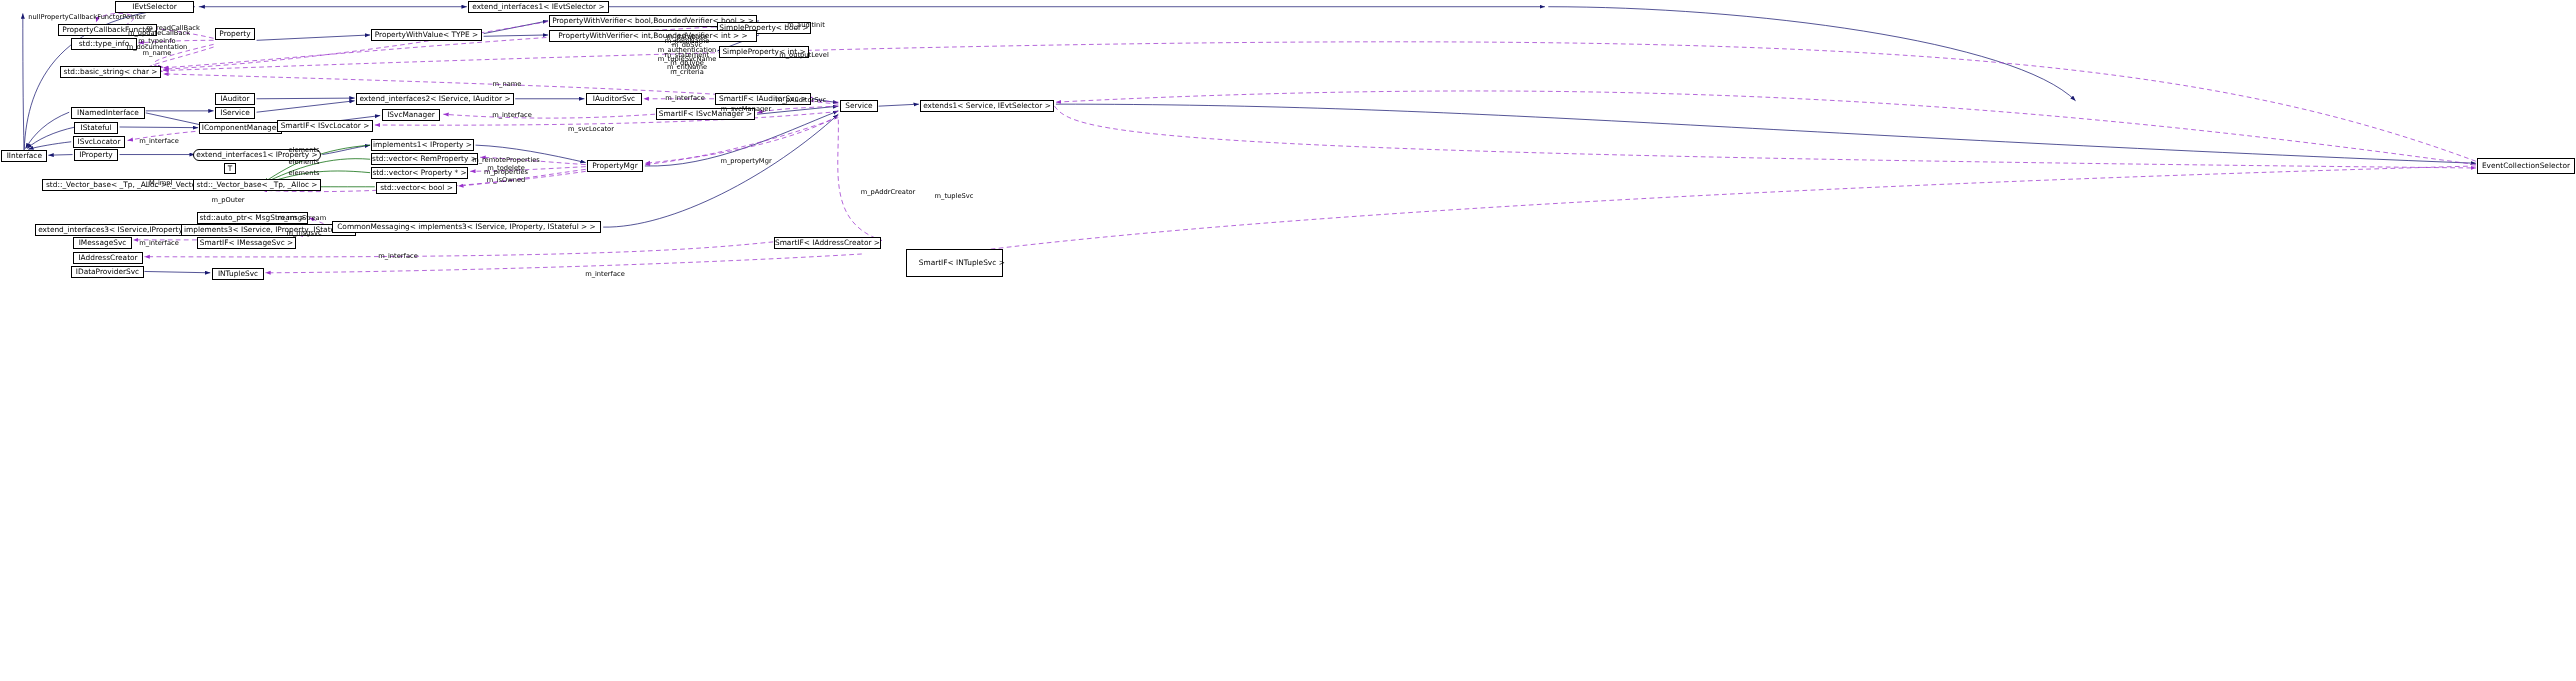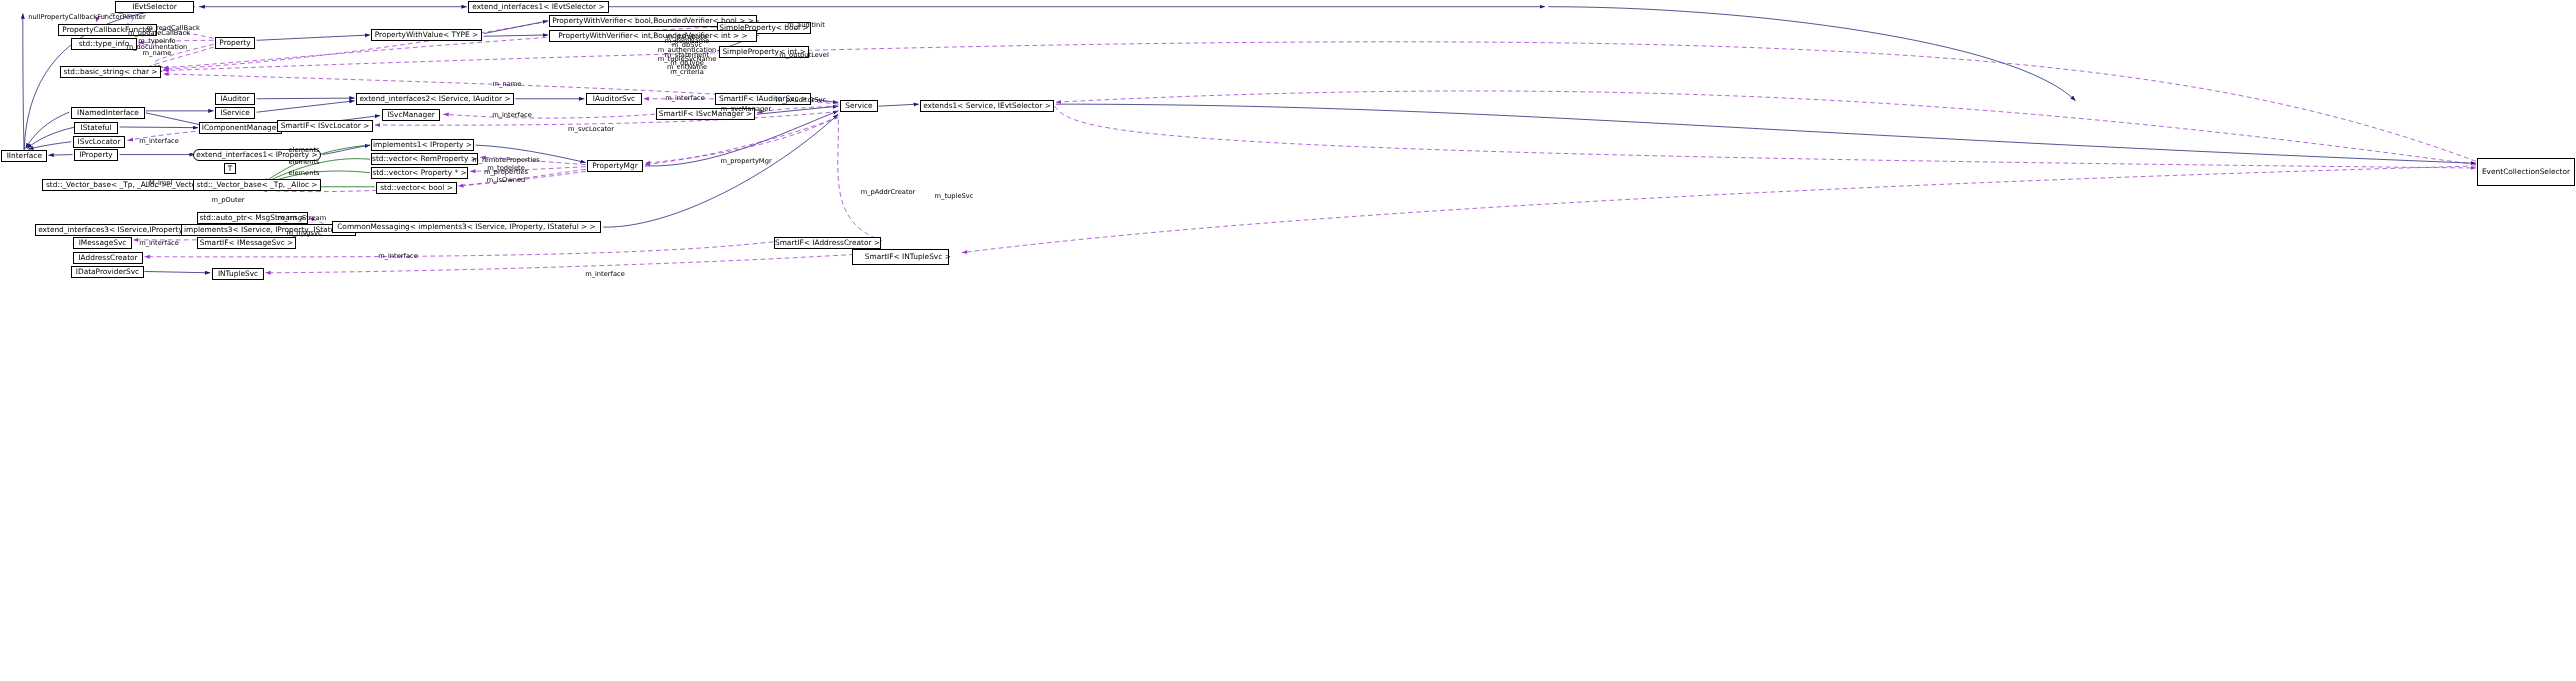--- a/index.html
+++ b/index.html
@@ -134,21 +134,21 @@
   </svg>
 
   <div id="nodes-layer">
       <div class="node" style="left: 115px; top: 0.7px; width: 79px; height: 12px;">IEvtSelector</div>
       <div class="node" style="left: 468px; top: 0.7px; width: 141px; height: 12px;">extend_interfaces1&lt; IEvtSelector &gt;</div>
       <div class="node" style="left: 549px; top: 14.8px; width: 208px; height: 12px;">PropertyWithVerifier&lt; bool,BoundedVerifier&lt; bool &gt; &gt;</div>
       <div class="node" style="left: 717px; top: 21.5px; width: 94px; height: 12px;">SimpleProperty&lt; bool &gt;</div>
       <div class="node" style="left: 58px; top: 24px; width: 99px; height: 12px;">PropertyCallbackFunctor</div>
       <div class="node" style="left: 371px; top: 29px; width: 111px; height: 12px;">PropertyWithValue&lt; TYPE &gt;</div>
       <div class="node" style="left: 549px; top: 29.6px; width: 208px; height: 12px;">PropertyWithVerifier&lt; int,BoundedVerifier&lt; int &gt; &gt;</div>
-      <div class="node" style="left: 215px; top: 37px; width: 40px; height: 12px;">Property</div>
+      <div class="node" style="left: 215px; top: 28px; width: 40px; height: 12px;">Property</div>
       <div class="node" style="left: 71px; top: 38px; width: 66px; height: 12px;">std::type_info</div>
       <div class="node" style="left: 719px; top: 46px; width: 90px; height: 12px;">SimpleProperty&lt; int &gt;</div>
       <div class="node" style="left: 60px; top: 66px; width: 101px; height: 12px;">std::basic_string&lt; char &gt;</div>
       <div class="node" style="left: 215px; top: 93px; width: 40px; height: 12px;">IAuditor</div>
       <div class="node" style="left: 356px; top: 93px; width: 158px; height: 12px;">extend_interfaces2&lt; IService, IAuditor &gt;</div>
       <div class="node" style="left: 586px; top: 93px; width: 56px; height: 12px;">IAuditorSvc</div>
       <div class="node" style="left: 715px; top: 93px; width: 96px; height: 12px;">SmartIF&lt; IAuditorSvc &gt;</div>
       <div class="node" style="left: 840px; top: 100px; width: 38px; height: 12px;">Service</div>
       <div class="node" style="left: 920px; top: 100px; width: 134px; height: 12px;">extends1&lt; Service, IEvtSelector &gt;</div>
       <div class="node" style="left: 71px; top: 107px; width: 74px; height: 12px;">INamedInterface</div>
@@ -156,36 +156,36 @@
       <div class="node" style="left: 382px; top: 109px; width: 58px; height: 12px;">ISvcManager</div>
       <div class="node" style="left: 656px; top: 108px; width: 99px; height: 12px;">SmartIF&lt; ISvcManager &gt;</div>
       <div class="node" style="left: 74px; top: 122px; width: 44px; height: 12px;">IStateful</div>
       <div class="node" style="left: 199px; top: 122px; width: 83px; height: 12px;">IComponentManager</div>
       <div class="node" style="left: 277px; top: 120px; width: 96px; height: 12px;">SmartIF&lt; ISvcLocator &gt;</div>
       <div class="node" style="left: 73px; top: 136px; width: 52px; height: 12px;">ISvcLocator</div>
       <div class="node" style="left: 371px; top: 139px; width: 103px; height: 12px;">implements1&lt; IProperty &gt;</div>
       <div class="node" style="left: 1.3px; top: 150px; width: 46px; height: 12px;">IInterface</div>
       <div class="node" style="left: 74px; top: 149px; width: 44px; height: 12px;">IProperty</div>
       <div class="node" style="left: 193px; top: 149px; width: 128px; height: 12px; border-radius: 6px;">extend_interfaces1&lt; IProperty &gt;</div>
-      <div class="node" style="left: 2477px; top: 158px; width: 98px; height: 28px;">EventCollectionSelector</div>
+      <div class="node" style="left: 2477px; top: 158px; width: 98px; height: 16px;">EventCollectionSelector</div>
       <div class="node" style="left: 371px; top: 153px; width: 107px; height: 12px;">std::vector&lt; RemProperty &gt;</div>
       <div class="node" style="left: 587px; top: 160px; width: 56px; height: 12px;">PropertyMgr</div>
       <div class="node" style="left: 224px; top: 163px; width: 12px; height: 10.7px;">T</div>
       <div class="node" style="left: 371px; top: 167px; width: 97px; height: 12px;">std::vector&lt; Property * &gt;</div>
       <div class="node" style="left: 42px; top: 179px; width: 181px; height: 12px;">std::_Vector_base&lt; _Tp, _Alloc &gt;::_Vector_impl</div>
       <div class="node" style="left: 193px; top: 179px; width: 128px; height: 12px;">std::_Vector_base&lt; _Tp, _Alloc &gt;</div>
       <div class="node" style="left: 376px; top: 182px; width: 81px; height: 12px;">std::vector&lt; bool &gt;</div>
       <div class="node" style="left: 197px; top: 212px; width: 111px; height: 12px;">std::auto_ptr&lt; MsgStream &gt;</div>
       <div class="node" style="left: 35px; top: 224px; width: 193px; height: 12px;">extend_interfaces3&lt; IService,IProperty,IStateful &gt;</div>
       <div class="node" style="left: 181px; top: 224px; width: 175px; height: 12px;">implements3&lt; IService, IProperty, IStateful &gt;</div>
       <div class="node" style="left: 332px; top: 221px; width: 269px; height: 12px;">CommonMessaging&lt; implements3&lt; IService, IProperty, IStateful &gt; &gt;</div>
       <div class="node" style="left: 774px; top: 237px; width: 107px; height: 12px;">SmartIF&lt; IAddressCreator &gt;</div>
       <div class="node" style="left: 73px; top: 237px; width: 59px; height: 12px;">IMessageSvc</div>
       <div class="node" style="left: 197px; top: 237px; width: 99px; height: 12px;">SmartIF&lt; IMessageSvc &gt;</div>
-      <div class="node" style="left: 852px; top: 249px; width: 97px; height: 16px; padding-left: 18px;">SmartIF&lt; INTupleSvc &gt;</div>
+      <div class="node" style="left: 906px; top: 249px; width: 97px; height: 28px; padding-left: 18px;">SmartIF&lt; INTupleSvc &gt;</div>
       <div class="node" style="left: 73px; top: 252px; width: 70px; height: 12px;">IAddressCreator</div>
       <div class="node" style="left: 71px; top: 266px; width: 73px; height: 12px;">IDataProviderSvc</div>
       <div class="node" style="left: 212px; top: 268px; width: 52px; height: 12px;">INTupleSvc</div>
     </div>
   <div id="labels-layer">
       <div class="elabel c" style="left: 87px; top: 14px;">nullPropertyCallbackFunctorPointer</div>
       <div class="elabel c" style="left: 159px; top: 25px; padding-left: 28px;">m_readCallBack</div>
       <div class="elabel c" style="left: 159px; top: 30px;">m_updateCallBack</div>
       <div class="elabel c" style="left: 806px; top: 22px;">m_auditInit</div>
       <div class="elabel c" style="left: 687px; top: 34px;">m_database</div>

